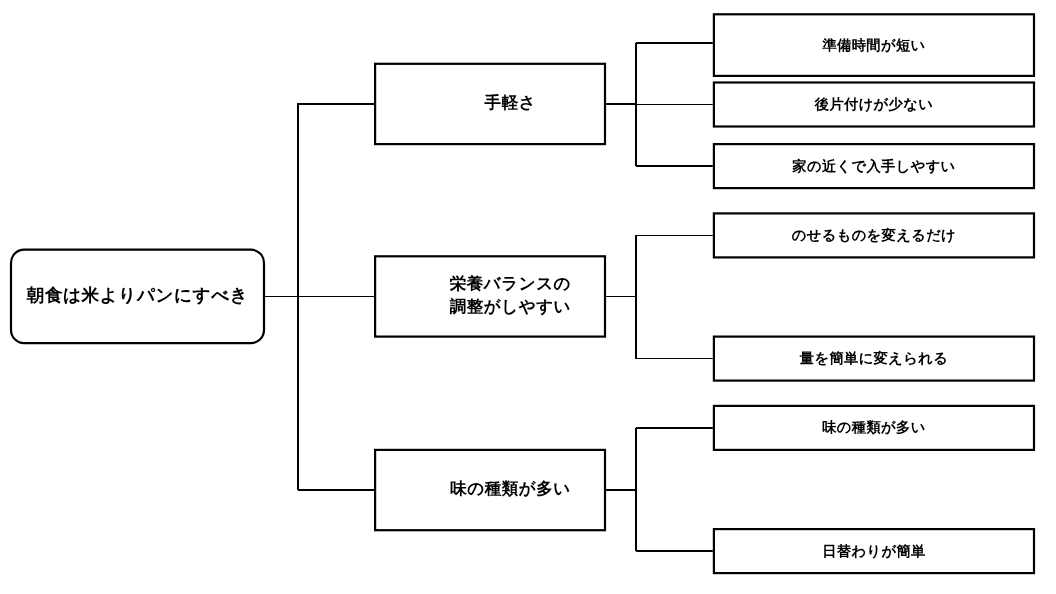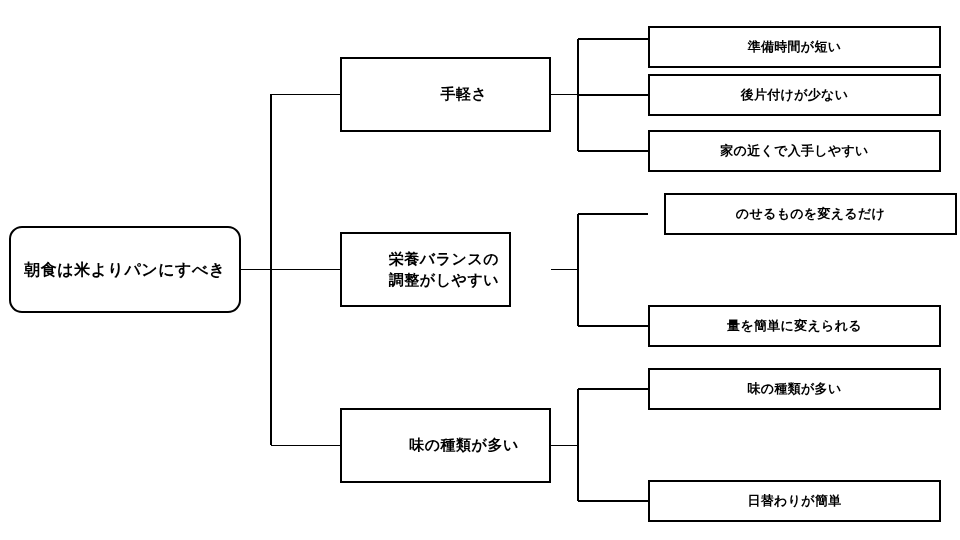--- a/index.html
+++ b/index.html
@@ -49,24 +49,24 @@
         <line x1="271" y1="445.5" x2="340" y2="445.5"></line>
         <line x1="551" y1="445.5" x2="578" y2="445.5"></line>
         <line x1="578" y1="389" x2="578" y2="501"></line>
         <line x1="578" y1="389" x2="648" y2="389"></line>
         <line x1="578" y1="501" x2="648" y2="501"></line>
       </g>
   </svg>
   <div id="nodes">
       <div class="node root" style="left: 9px; top: 226px; width: 232px; height: 87px; border-radius: 13px;"><span>朝食は米よりパンにすべき</span></div>
       <div class="node mid" style="left: 340px; top: 57px; width: 211px; height: 75px;"><span>手軽さ</span></div>
-      <div class="node leaf" style="left: 648px; top: 26px; width: 293px; height: 42px;"><span>準備時間が短い</span></div>
+      <div class="node leaf" style="left: 648px; top: 12px; width: 293px; height: 58px;"><span>準備時間が短い</span></div>
       <div class="node leaf" style="left: 648px; top: 74px; width: 293px; height: 42px;"><span>後片付けが少ない</span></div>
       <div class="node leaf" style="left: 648px; top: 130px; width: 293px; height: 42px;"><span>家の近くで入手しやすい</span></div>
-      <div class="node mid" style="left: 340px; top: 232px; width: 171px; height: 75px;"><span>栄養バランスの
+      <div class="node mid" style="left: 340px; top: 232px; width: 211px; height: 75px;"><span>栄養バランスの
 調整がしやすい</span></div>
-      <div class="node leaf" style="left: 648px; top: 193px; width: 293px; height: 42px; margin-left: 16px;"><span>のせるものを変えるだけ</span></div>
+      <div class="node leaf" style="left: 648px; top: 193px; width: 293px; height: 42px;"><span>のせるものを変えるだけ</span></div>
       <div class="node leaf" style="left: 648px; top: 305px; width: 293px; height: 42px; text-align: right;"><span>量を簡単に変えられる</span></div>
       <div class="node mid" style="left: 340px; top: 408px; width: 211px; height: 75px;"><span>味の種類が多い</span></div>
       <div class="node leaf" style="left: 648px; top: 368px; width: 293px; height: 42px; text-align: right;"><span>味の種類が多い</span></div>
       <div class="node leaf" style="left: 648px; top: 480px; width: 293px; height: 42px;"><span>日替わりが簡単</span></div>
     </div>
 </div>
 
 </body></html>

